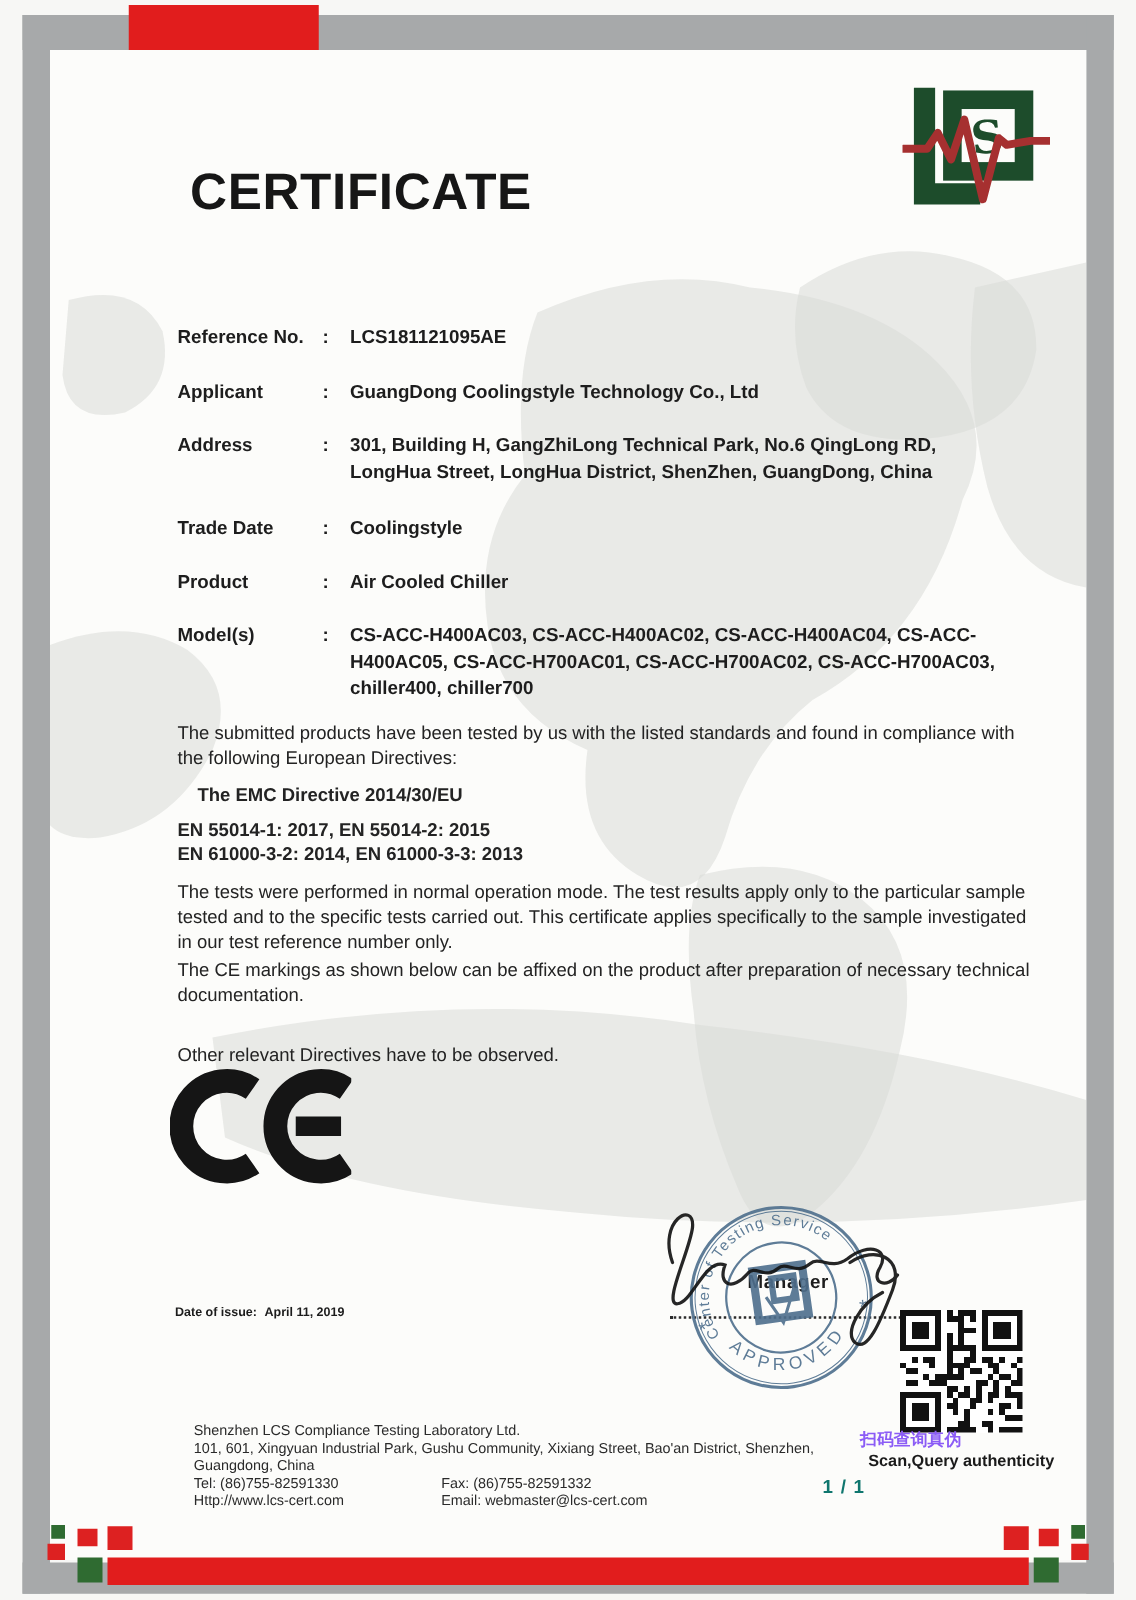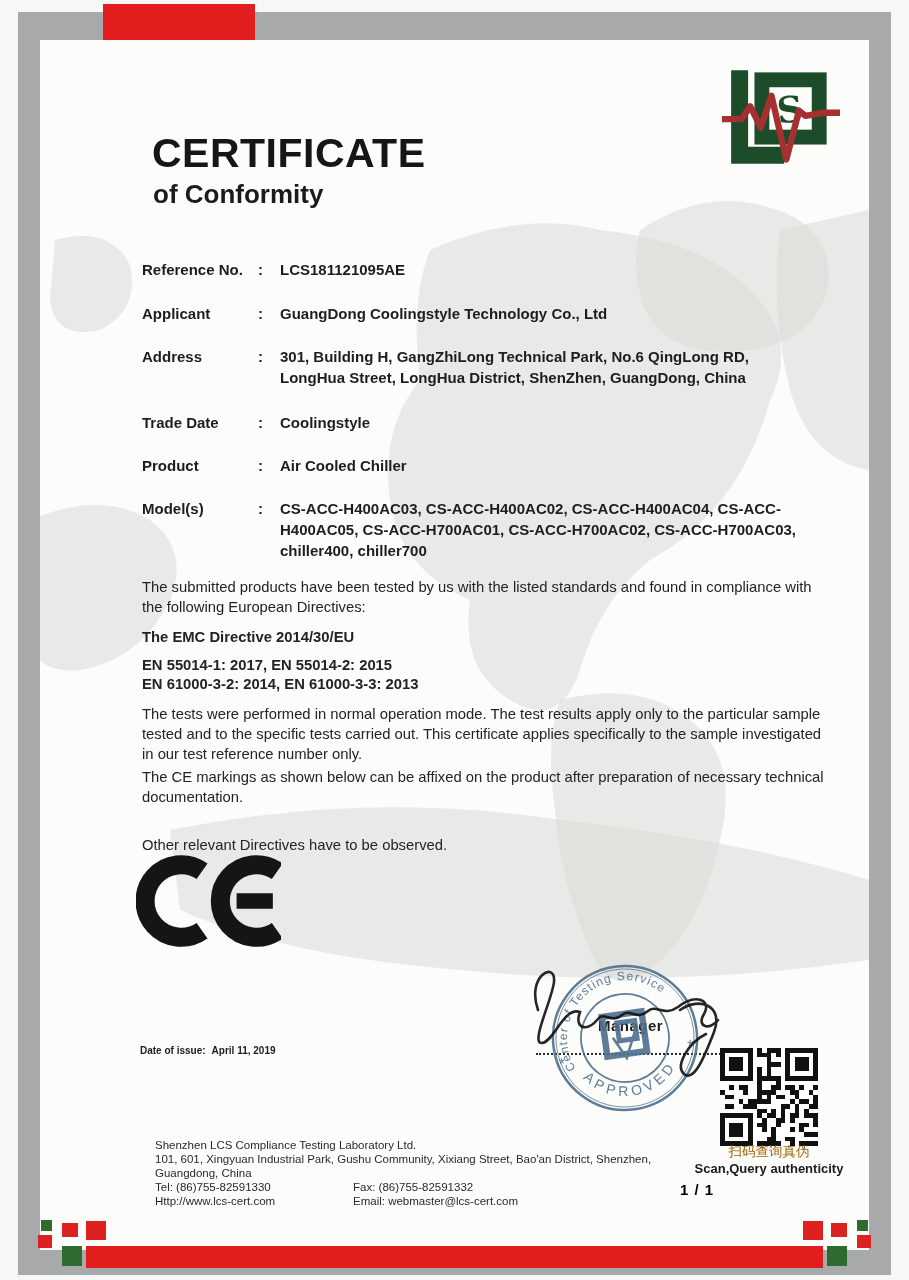--- a/index.html
+++ b/index.html
@@ -42,45 +42,45 @@
   
   .field-row{position:absolute;left:102px;font-size:15px;font-weight:700;color:#1d1d1d;line-height:21px;}
   .field-row .lbl{display:inline-block;width:116px;vertical-align:top;}
   .field-row .col{display:inline-block;width:22px;vertical-align:top;}
   .field-row .val{display:inline-block;width:524px;vertical-align:top;}
   .fr-ref{top:219px;text-decoration:underline;} .fr-app{top:263px;} .fr-addr{top:306px;}
   .fr-tm{top:372px;} .fr-prod{top:415px;} .fr-mod{top:458px;}
   
   .para{position:absolute;left:102px;width:690px;font-size:14.8px;color:#232323;line-height:20px;margin:0;}
   .p-intro{top:537px;}
-  .p-dir{top:587px;font-weight:700;}
+  .p-dir{top:587px;font-weight:700;margin-left:16px;}
   .p-std{top:616px;font-weight:700;line-height:19px;}
   .p-tests{top:664px;}
   .p-ce{top:727px;}
   .p-other{top:785px;margin-top:10px;}
   
   .ce{position:absolute;left:96px;top:806px;width:145px;height:110px;}
   
   .date-line{position:absolute;left:100px;top:1005px;font-size:10px;font-weight:700;color:#1c1c1c;}
   .date-line .v{margin-left:6px;}
   
   .mgr-line{position:absolute;left:496px;top:1013px;width:192px;border-top:2px dotted #2b2b2b;}
   .mgr{position:absolute;left:558px;top:977px;font-size:15px;font-weight:600;color:#1d1d1d;letter-spacing:.5px;}
   
   .stamp{position:absolute;left:484px;top:912px;width:202px;height:172px;transform:rotate(-8deg);opacity:.9;}
   .sig{position:absolute;left:472px;top:908px;width:235px;height:172px;}
   
   .qr{position:absolute;left:680px;top:1008px;width:98px;height:98px;background:#fff;}
   .qr svg{width:98px;height:98px;shape-rendering:crispEdges;}
-  .qr-cap-zh{position:absolute;left:648px;top:1103px;width:162px;text-align:center;font-size:13.5px;font-weight:400;color:#a16207;}
+  .qr-cap-zh{position:absolute;left:648px;top:1103px;width:162px;text-align:left;font-size:13.5px;font-weight:700;color:#8b5cf6;}
   .qr-cap-en{position:absolute;left:640px;top:1121px;width:178px;text-align:center;font-size:13px;font-weight:600;color:#1a1a1a;}
   
   .footer{position:absolute;left:115px;top:1098px;font-size:11.5px;color:#2a2a2a;line-height:14px;}
   .footer .cell{display:inline-block;width:198px;}
-  .page-num{position:absolute;left:640px;top:1141px;font-size:15px;font-weight:700;color:#000000;letter-spacing:1px;}
+  .page-num{position:absolute;left:618px;top:1141px;font-size:15px;font-weight:700;color:#0f766e;letter-spacing:1px;}
   .stamp text,.stamp textPath{font-family:"Liberation Sans",sans-serif;}
 </style>
 </head>
 <body>
 
 <div id="scan">
 
   <div class="b-top"></div>
   <div class="b-left"></div>
   <div class="b-right"></div>
@@ -102,21 +102,20 @@
     </svg>
 
     <svg class="logo" viewBox="0 0 110 98">
       <path d="M8,4 h16 v72 h34 v16 h-50 z" fill="#1d4c2b"></path>
       <rect x="37" y="13" width="54" height="54" fill="none" stroke="#1d4c2b" stroke-width="14"></rect>
       <text x="64" y="53" font-family="DejaVu Serif, serif" font-size="34" font-weight="700" fill="#1d4c2b" text-anchor="middle" transform="rotate(-6 64 48)">S</text>
       <polyline points="0,50 18,50 26,38 36,58 46,28 60,88 72,42 78,47 96,44 110,44" fill="none" stroke="#a63030" stroke-width="6" stroke-linejoin="round" stroke-linecap="round"></polyline>
     </svg>
 
     <h1 class="title">CERTIFICATE</h1>
-    <h2 class="subtitle">of Conformity</h2>
 
     <div class="field-row fr-ref">
       <span class="lbl">Reference No.</span><span class="col">:</span><span class="val">LCS181121095AE</span>
     </div>
     <div class="field-row fr-app">
       <span class="lbl">Applicant</span><span class="col">:</span><span class="val">GuangDong Coolingstyle Technology Co., Ltd</span>
     </div>
     <div class="field-row fr-addr">
       <span class="lbl">Address</span><span class="col">:</span><span class="val">301, Building H, GangZhiLong Technical Park, No.6 QingLong RD, LongHua Street, LongHua District, ShenZhen, GuangDong, China</span>
     </div>

